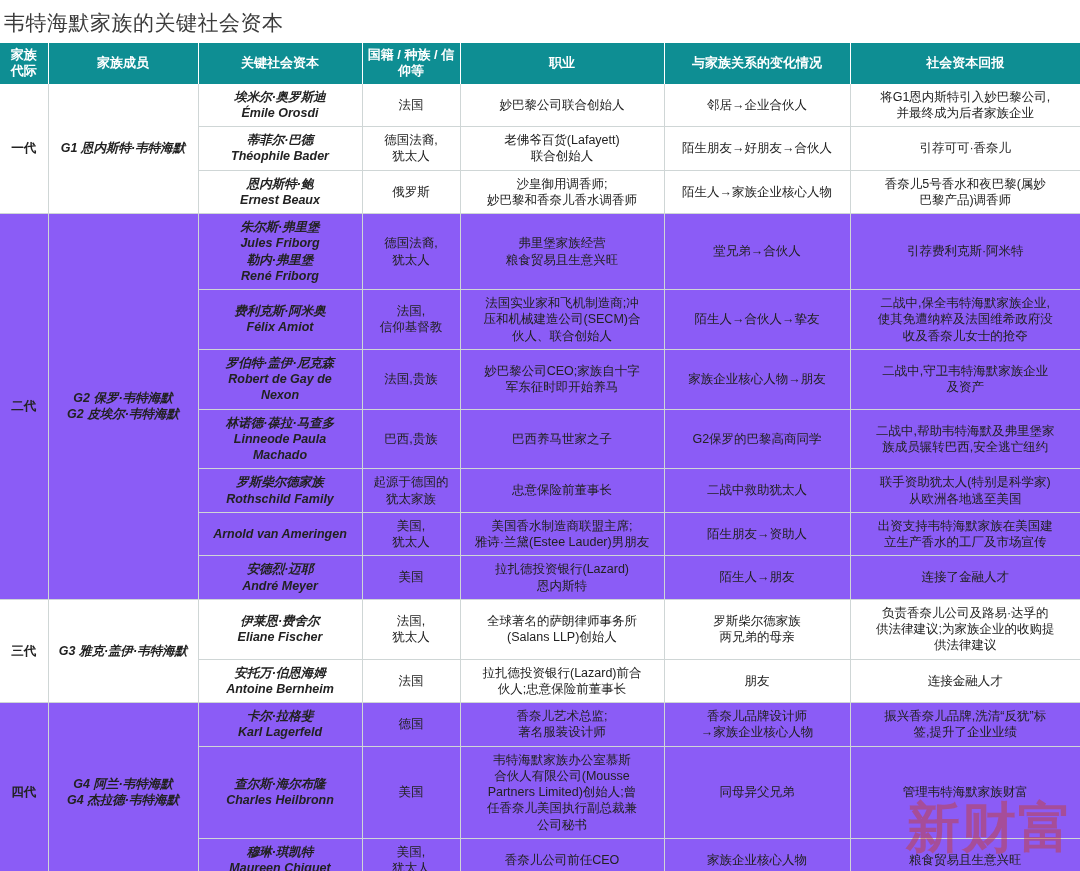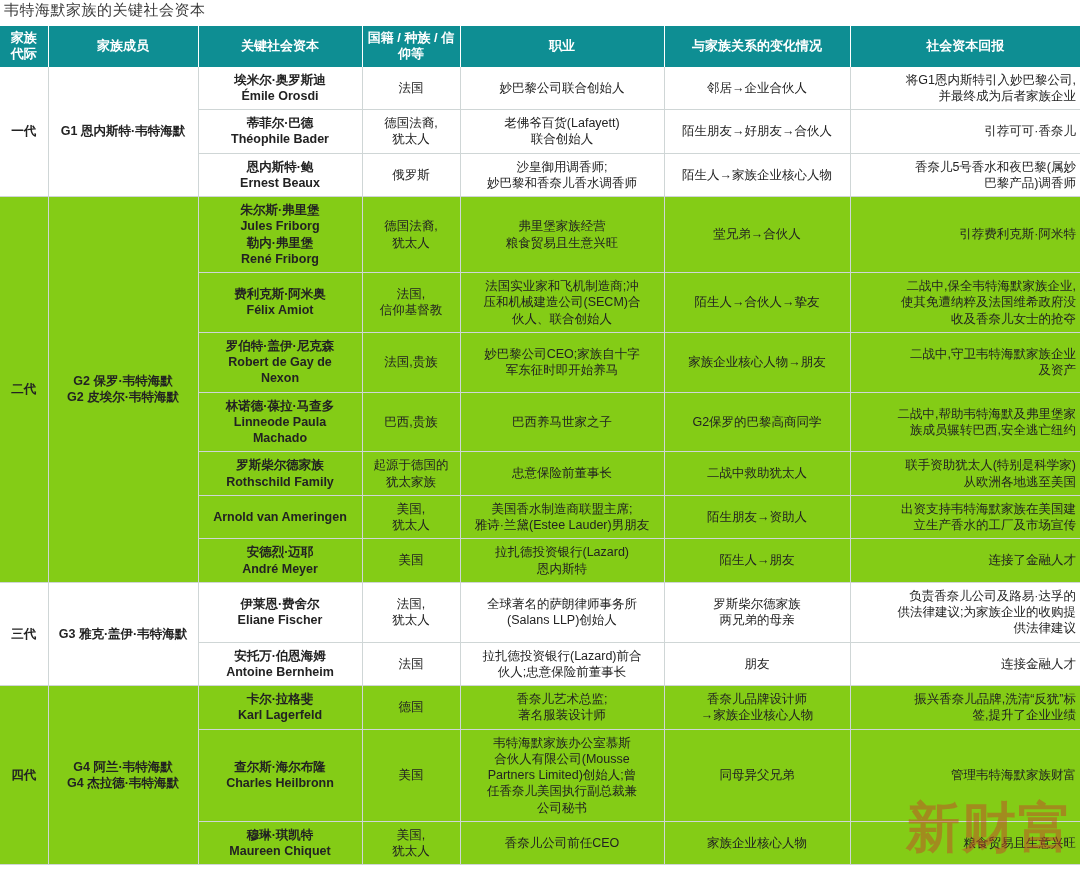--- a/index.html
+++ b/index.html
@@ -9,23 +9,23 @@
     font-family: "Liberation Sans", sans-serif;
   }
   #page {
     width: 1080px;
     height: 871px;
     position: relative;
     background: #ffffff;
     overflow: hidden;
   }
   .doc-title {
-    font-size: 15px;
+    font-size: 21px;
     color: #3b3b3b;
-    padding: 1px 4px 6px 4px;
+    padding: 9px 4px 6px 4px;
     font-weight: normal;
     letter-spacing: 0.5px;
   }
   table.main {
     border-collapse: collapse;
     width: 1080px;
     table-layout: fixed;
   }
   table.main th {
     background: #0e8e93;
@@ -42,36 +42,37 @@
   table.main td {
     font-size: 12.5px;
     color: #222222;
     text-align: center;
     vertical-align: middle;
     padding: 5px 4px;
     line-height: 1.3;
     border-bottom: 1px solid #cfd6d6;
     border-right: 1px solid #cfd6d6;
   }
-  table.main td:last-child { border-right: none; text-align: right; }
+  table.main td:last-child { border-right: none; }
   .gen-cell {
     font-size: 13px;
     font-weight: bold;
     color: #1a1a1a;
     background: #ffffff;
     white-space: nowrap;
   }
   .member-cell {
     font-size: 13px;
     font-weight: bold;
     color: #1a1a1a;
     white-space: nowrap;
+    font-style: italic;
   }
   .bandA td { background: #ffffff; }
-  .bandB td { background: #84cc16; }
+  .bandB td { background: #8b5cf6; }
   .thickline td { border-bottom: 2px solid #0e8e93; }
   .cell-lines span { display: block; }
   .watermark {
     position: absolute;
     right: 6px;
     bottom: 6px;
     font-size: 54px;
     font-weight: bold;
     color: rgba(200, 60, 40, 0.45);
     letter-spacing: 2px;

